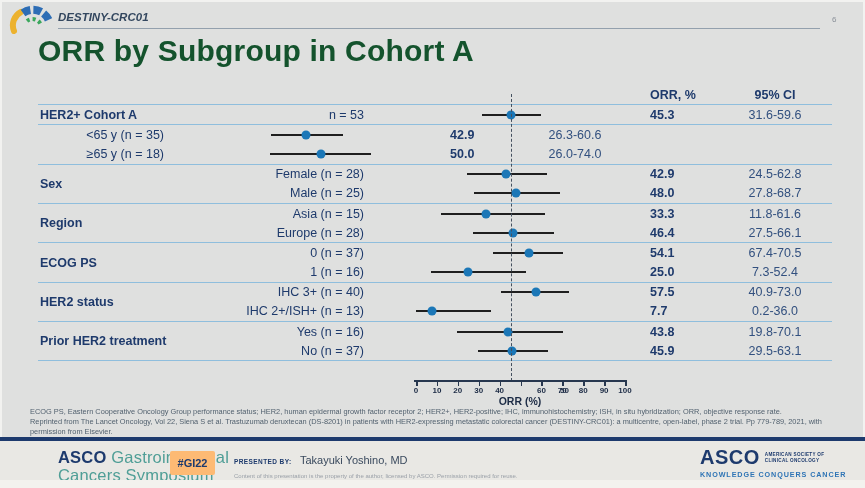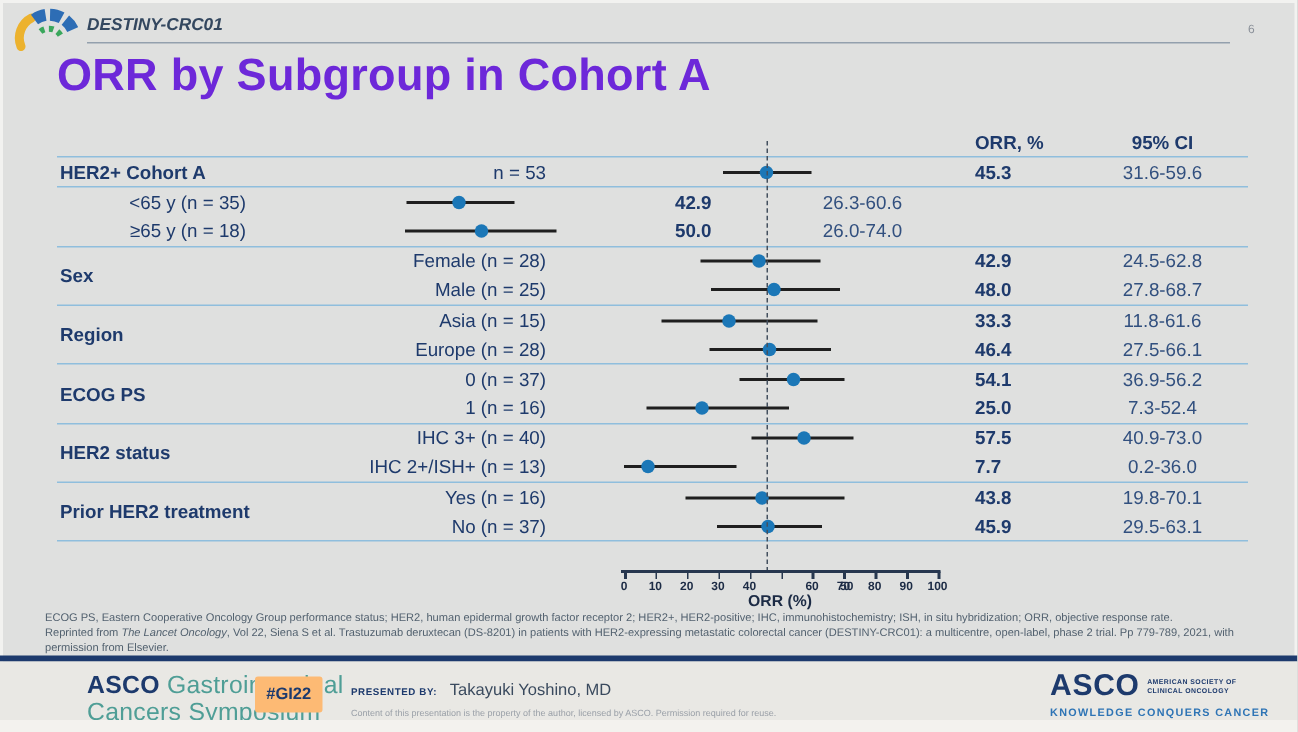--- a/index.html
+++ b/index.html
@@ -13,21 +13,21 @@
   
   .logo{position:absolute; left:8px; top:4px;}
   .trial-name{
     position:absolute; left:58px; top:11px;
     font-style:italic; font-weight:bold; font-size:11.5px; color:#33475f;
   }
   .trial-rule{position:absolute; left:58px; top:28px; width:762px; height:1px; background:#93a0ad;}
   .page-num{position:absolute; left:832px; top:15px; font-size:8px; color:#8a9099;}
   .title{
     position:absolute; left:38px; top:34px;
-    font-size:30px; font-weight:bold; color:#6d28d9; letter-spacing:0.2px;
+    font-size:30px; font-weight:bold; color:#14532d; letter-spacing:0.2px;
   }
   
   .table-wrap{position:absolute; left:38px; top:88px; width:794px; height:325px; font-size:12.5px; color:#1e3a6c;}
   .thead{display:flex; height:17px; border-bottom:1px solid #8fbedd; align-items:flex-start;}
   .c-group{width:200px; padding-left:2px; display:flex; align-items:center; font-weight:bold;}
   .c-sub{width:130px; text-align:right; padding-right:4px;}
   .c-plot{width:282px; position:relative; height:100%;}
   .c-orr{width:82px; font-weight:bold;}
   .c-ci{width:86px; text-align:center; color:#32507f;}
   .th{font-weight:bold; color:#1e3a6c;}
@@ -54,21 +54,21 @@
   }
   .x-label{
     position:absolute; left:152px; top:14px; transform:translateX(-50%);
     font-size:10.5px; font-weight:bold; white-space:nowrap;
   }
   
   .footnotes{
     position:absolute; left:30px; top:407px; width:800px;
     font-size:7.4px; line-height:1.38; color:#52616f;
   }
-  .footnotes .it{font-style:italic;}
+  .footnotes .it{}
   
   .navy-rule{position:absolute; left:0; top:437px; width:865px; height:4px; background:#1d3a6d;}
   .footer{position:absolute; left:0; top:441px; width:865px; height:47px; background:#e9e8e4;}
   .footer:after{content:""; position:absolute; left:0; bottom:0; width:100%; height:8px; background:#f3f2ee;}
   .symp-logo{position:absolute; left:58px; top:7px; font-size:16.5px; line-height:1.12; color:#4f9e96; letter-spacing:0.2px;}
   .symp-logo .asco{color:#1d3a6d; font-weight:bold;}
   .hashtag{
     position:absolute; left:170px; top:10px; width:45px; height:24px;
     background:#fdba74; border-radius:2px; color:#1d3a6d; font-weight:bold;
     font-size:11px; display:flex; align-items:center; justify-content:center;
@@ -196,21 +196,21 @@
     <div class="tgroup">
       <div class="c-group">ECOG PS</div>
       <div class="grows">
         <div class="trow">
           <div class="c-sub">0 (n = 37)</div>
           <div class="c-plot">
               <div class="ci-line" style="left: 125.121px; width: 70.224px;"></div>
               <div class="est-dot" style="left: 161.069px;"></div>
             </div>
           <div class="c-orr">54.1</div>
-          <div class="c-ci">36.9-56.2</div>
+          <div class="c-ci">67.4-70.5</div>
         </div>
         <div class="trow">
           <div class="c-sub">1 (n = 16)</div>
           <div class="c-plot">
               <div class="ci-line" style="left: 63.257px; width: 94.259px;"></div>
               <div class="est-dot" style="left: 100.25px;"></div>
             </div>
           <div class="c-orr">25.0</div>
           <div class="c-ci">7.3-52.4</div>
         </div>

